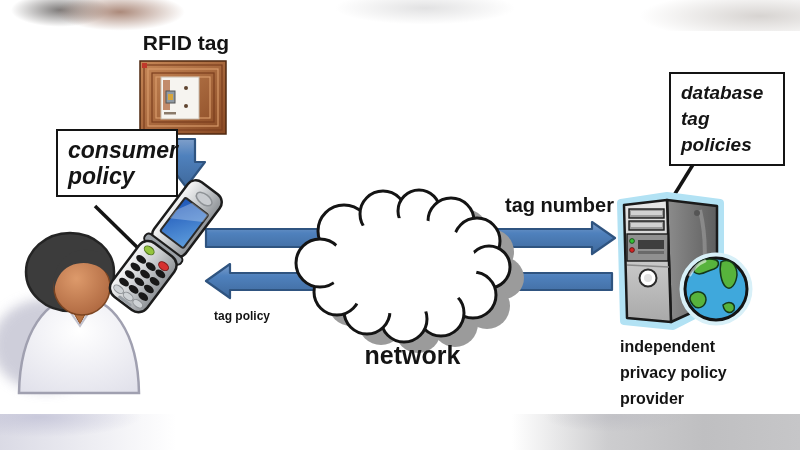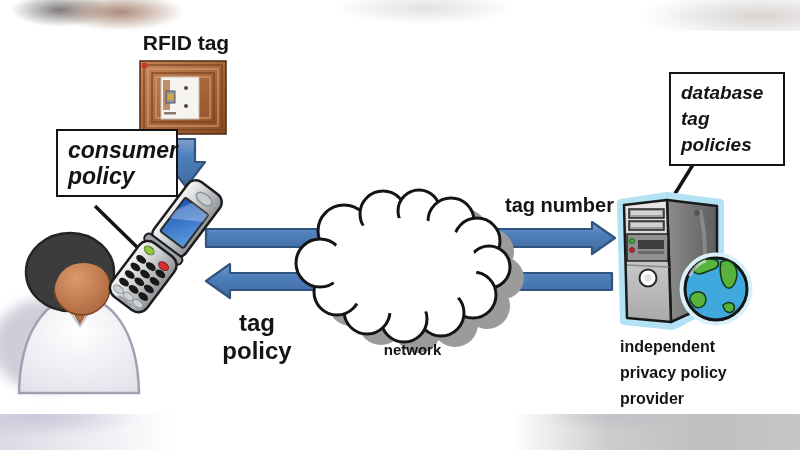--- a/index.html
+++ b/index.html
@@ -213,21 +213,21 @@
 
   <div class="band band-top"></div>
   <div class="band band-bottom"></div>
 
   <div class="lbl b center" style="left:126px;top:31px;width:120px;font-size:21px;">RFID tag</div>
 
   <div class="policy-box" style="left:14px;top:129px;width:122px;font-size:23px;box-sizing:border-box;margin-left:42px;">consumer policy</div>
 
   <div class="lbl bi center" style="left:492px;top:194px;width:135px;font-size:20px;">tag number</div>
 
-  <div class="lbl bi center" style="left:203px;top:309px;width:108px;font-size:24px;">tag policy</div>
-
-  <div class="lbl b center" style="left:350px;top:341px;width:125px;font-size:15px;">network</div>
+  <div class="lbl bi center" style="left:188px;top:309px;width:108px;font-size:12px;">tag policy</div>
+
+  <div class="lbl b center" style="left:350px;top:341px;width:125px;font-size:25px;">network</div>
 
   <div class="policy-box" style="left:669px;top:72px;width:116px;font-size:19px;box-sizing:border-box;">database tag policies</div>
 
   <div class="lbl b" style="left:620px;top:334px;width:142px;font-size:16px;line-height:26px;">independent privacy policy provider</div>
 
 </div>
 
 </body></html>

